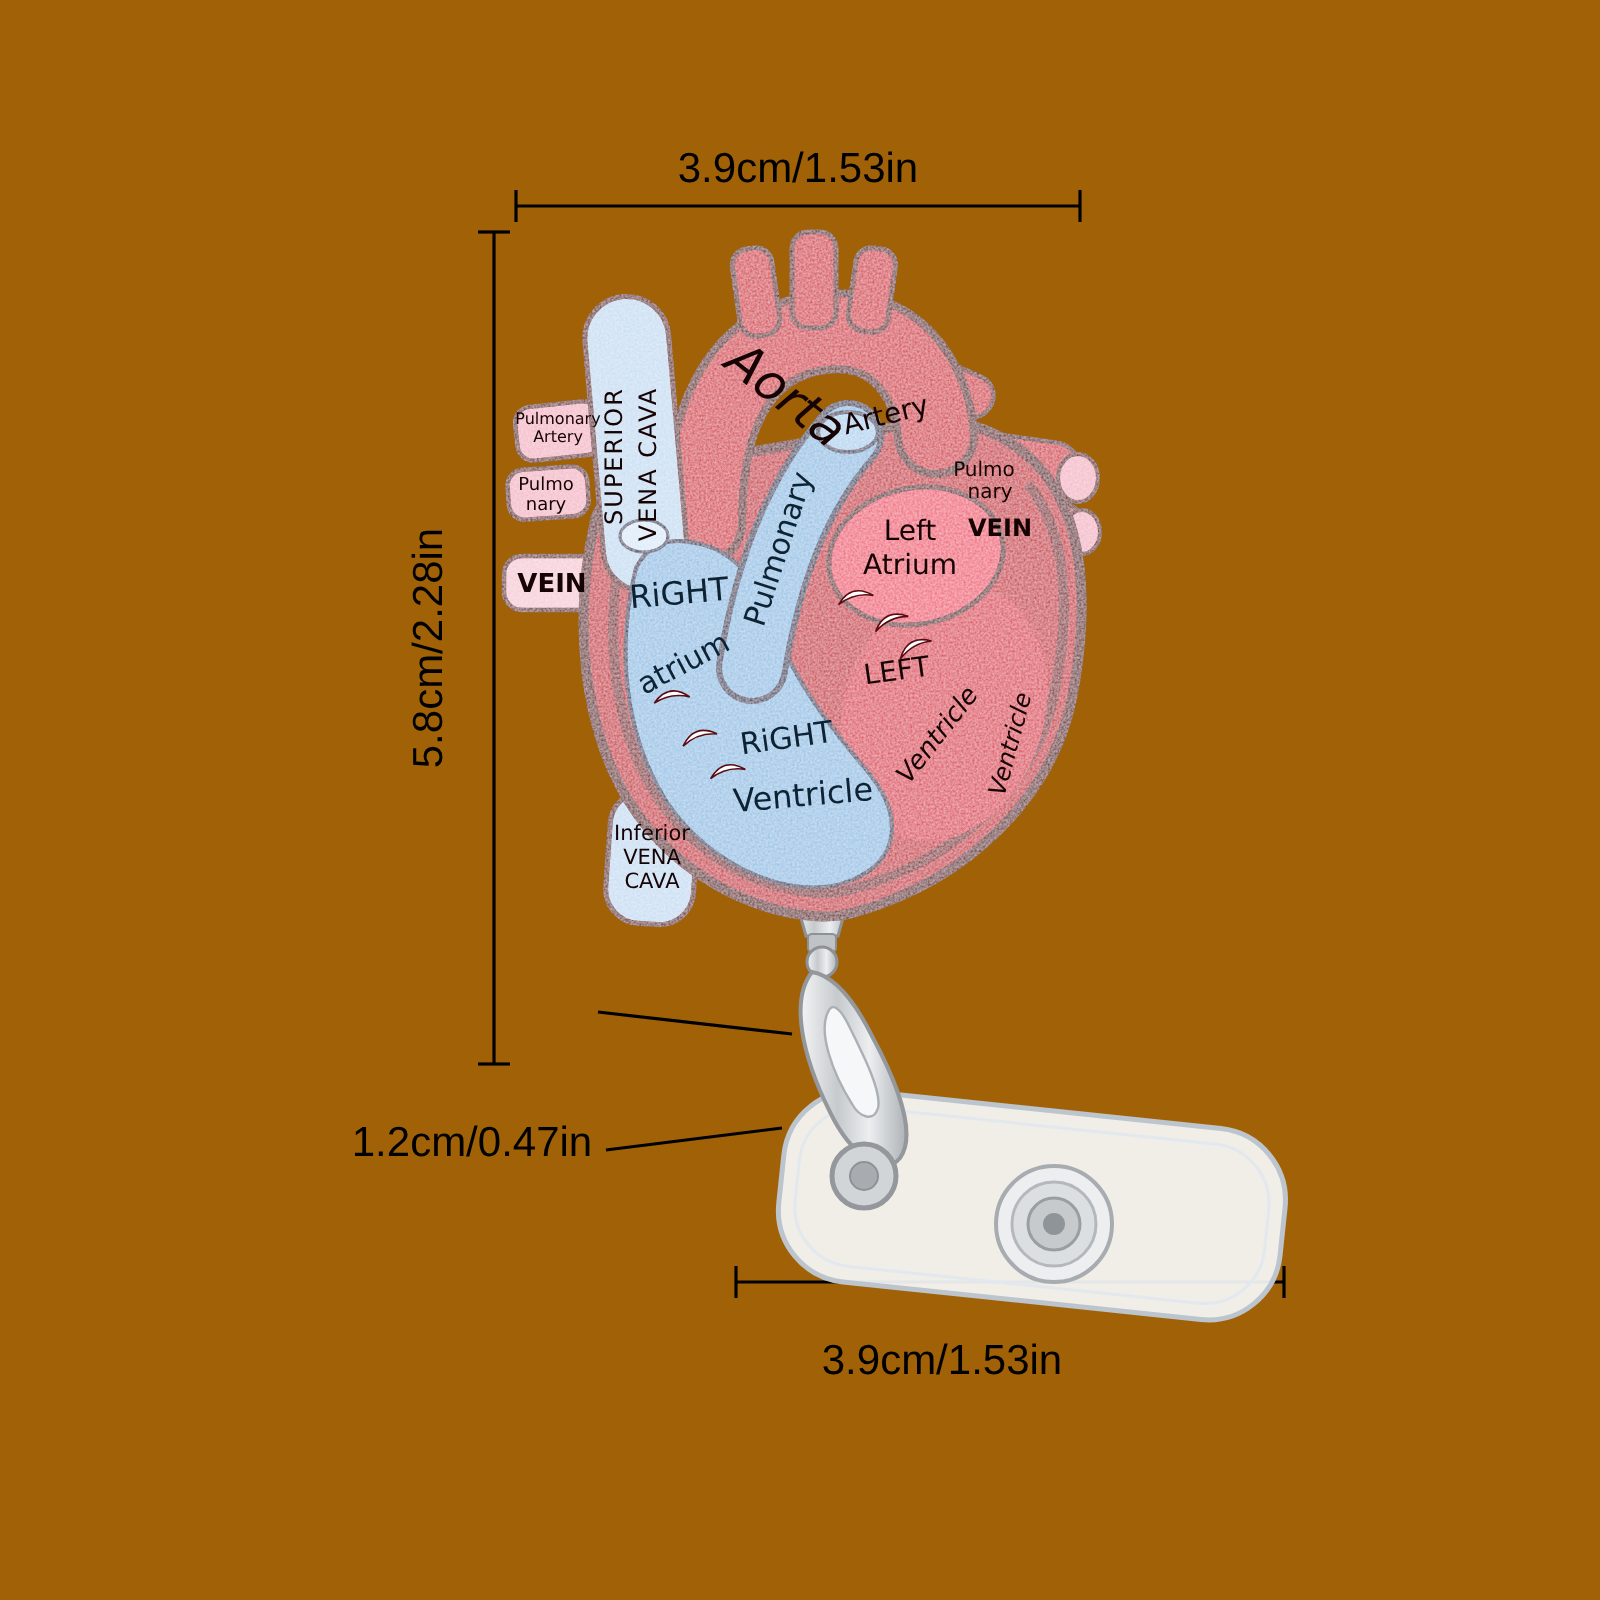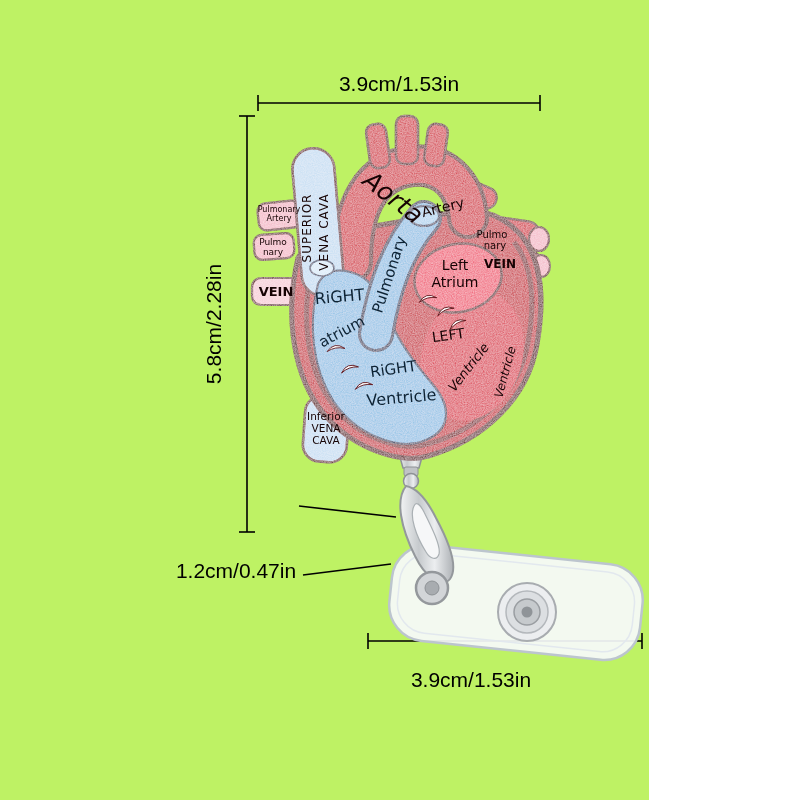--- a/index.html
+++ b/index.html
@@ -1,20 +1,20 @@
 <!DOCTYPE html>
 <html><head>
 <meta charset="utf-8">
 <style>
   html, body { margin: 0; padding: 0; background: #ffffff; }
   .stage {
     position: relative;
-    width: 649px;
+    width: 800px;
     height: 800px;
-    background: #bef264;
+    background: #a16207;
     overflow: hidden;
     font-family: "Liberation Sans", sans-serif;
   }
   .stage svg { position: absolute; left: 0; top: 0; }
   text { user-select: none; }
   .dim-label { font-family: "Liberation Sans", sans-serif; font-size: 21px; fill: #000; }
   .hand { font-family: "DejaVu Sans", sans-serif; fill: #160304; }
   .hand-blue { font-family: "DejaVu Sans", sans-serif; fill: #0d2233; }
 </style>
 </head>

